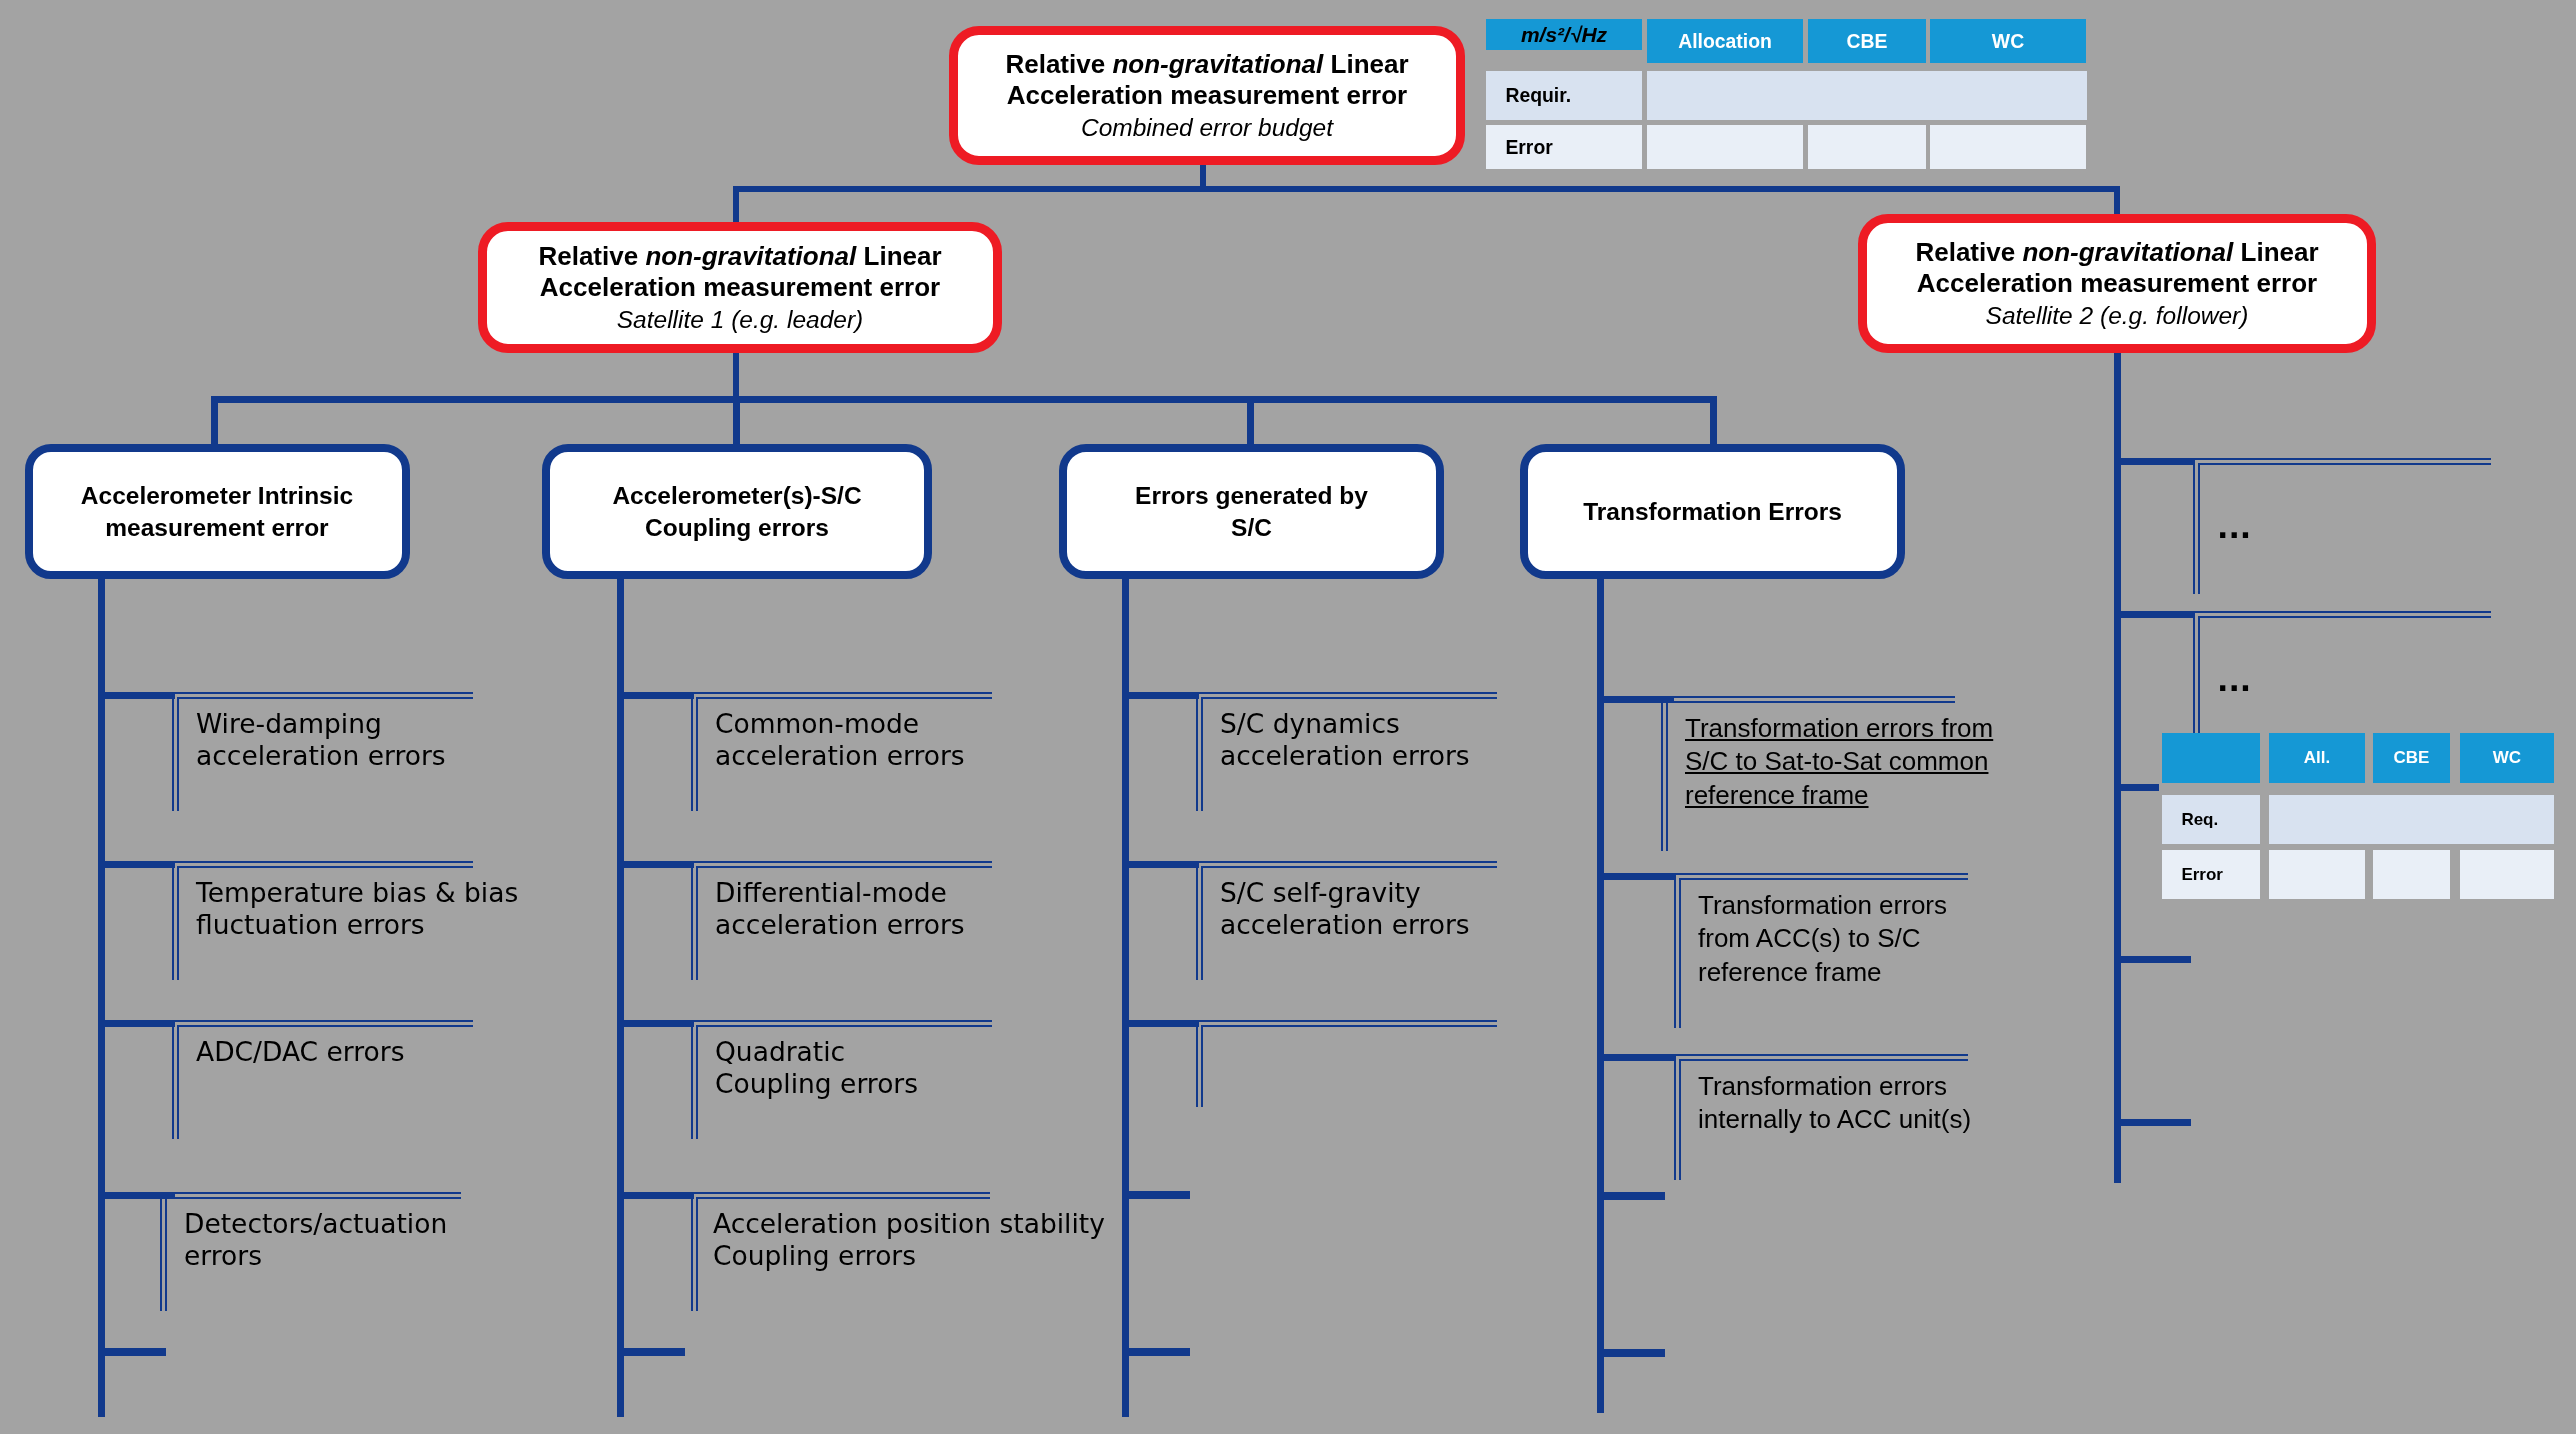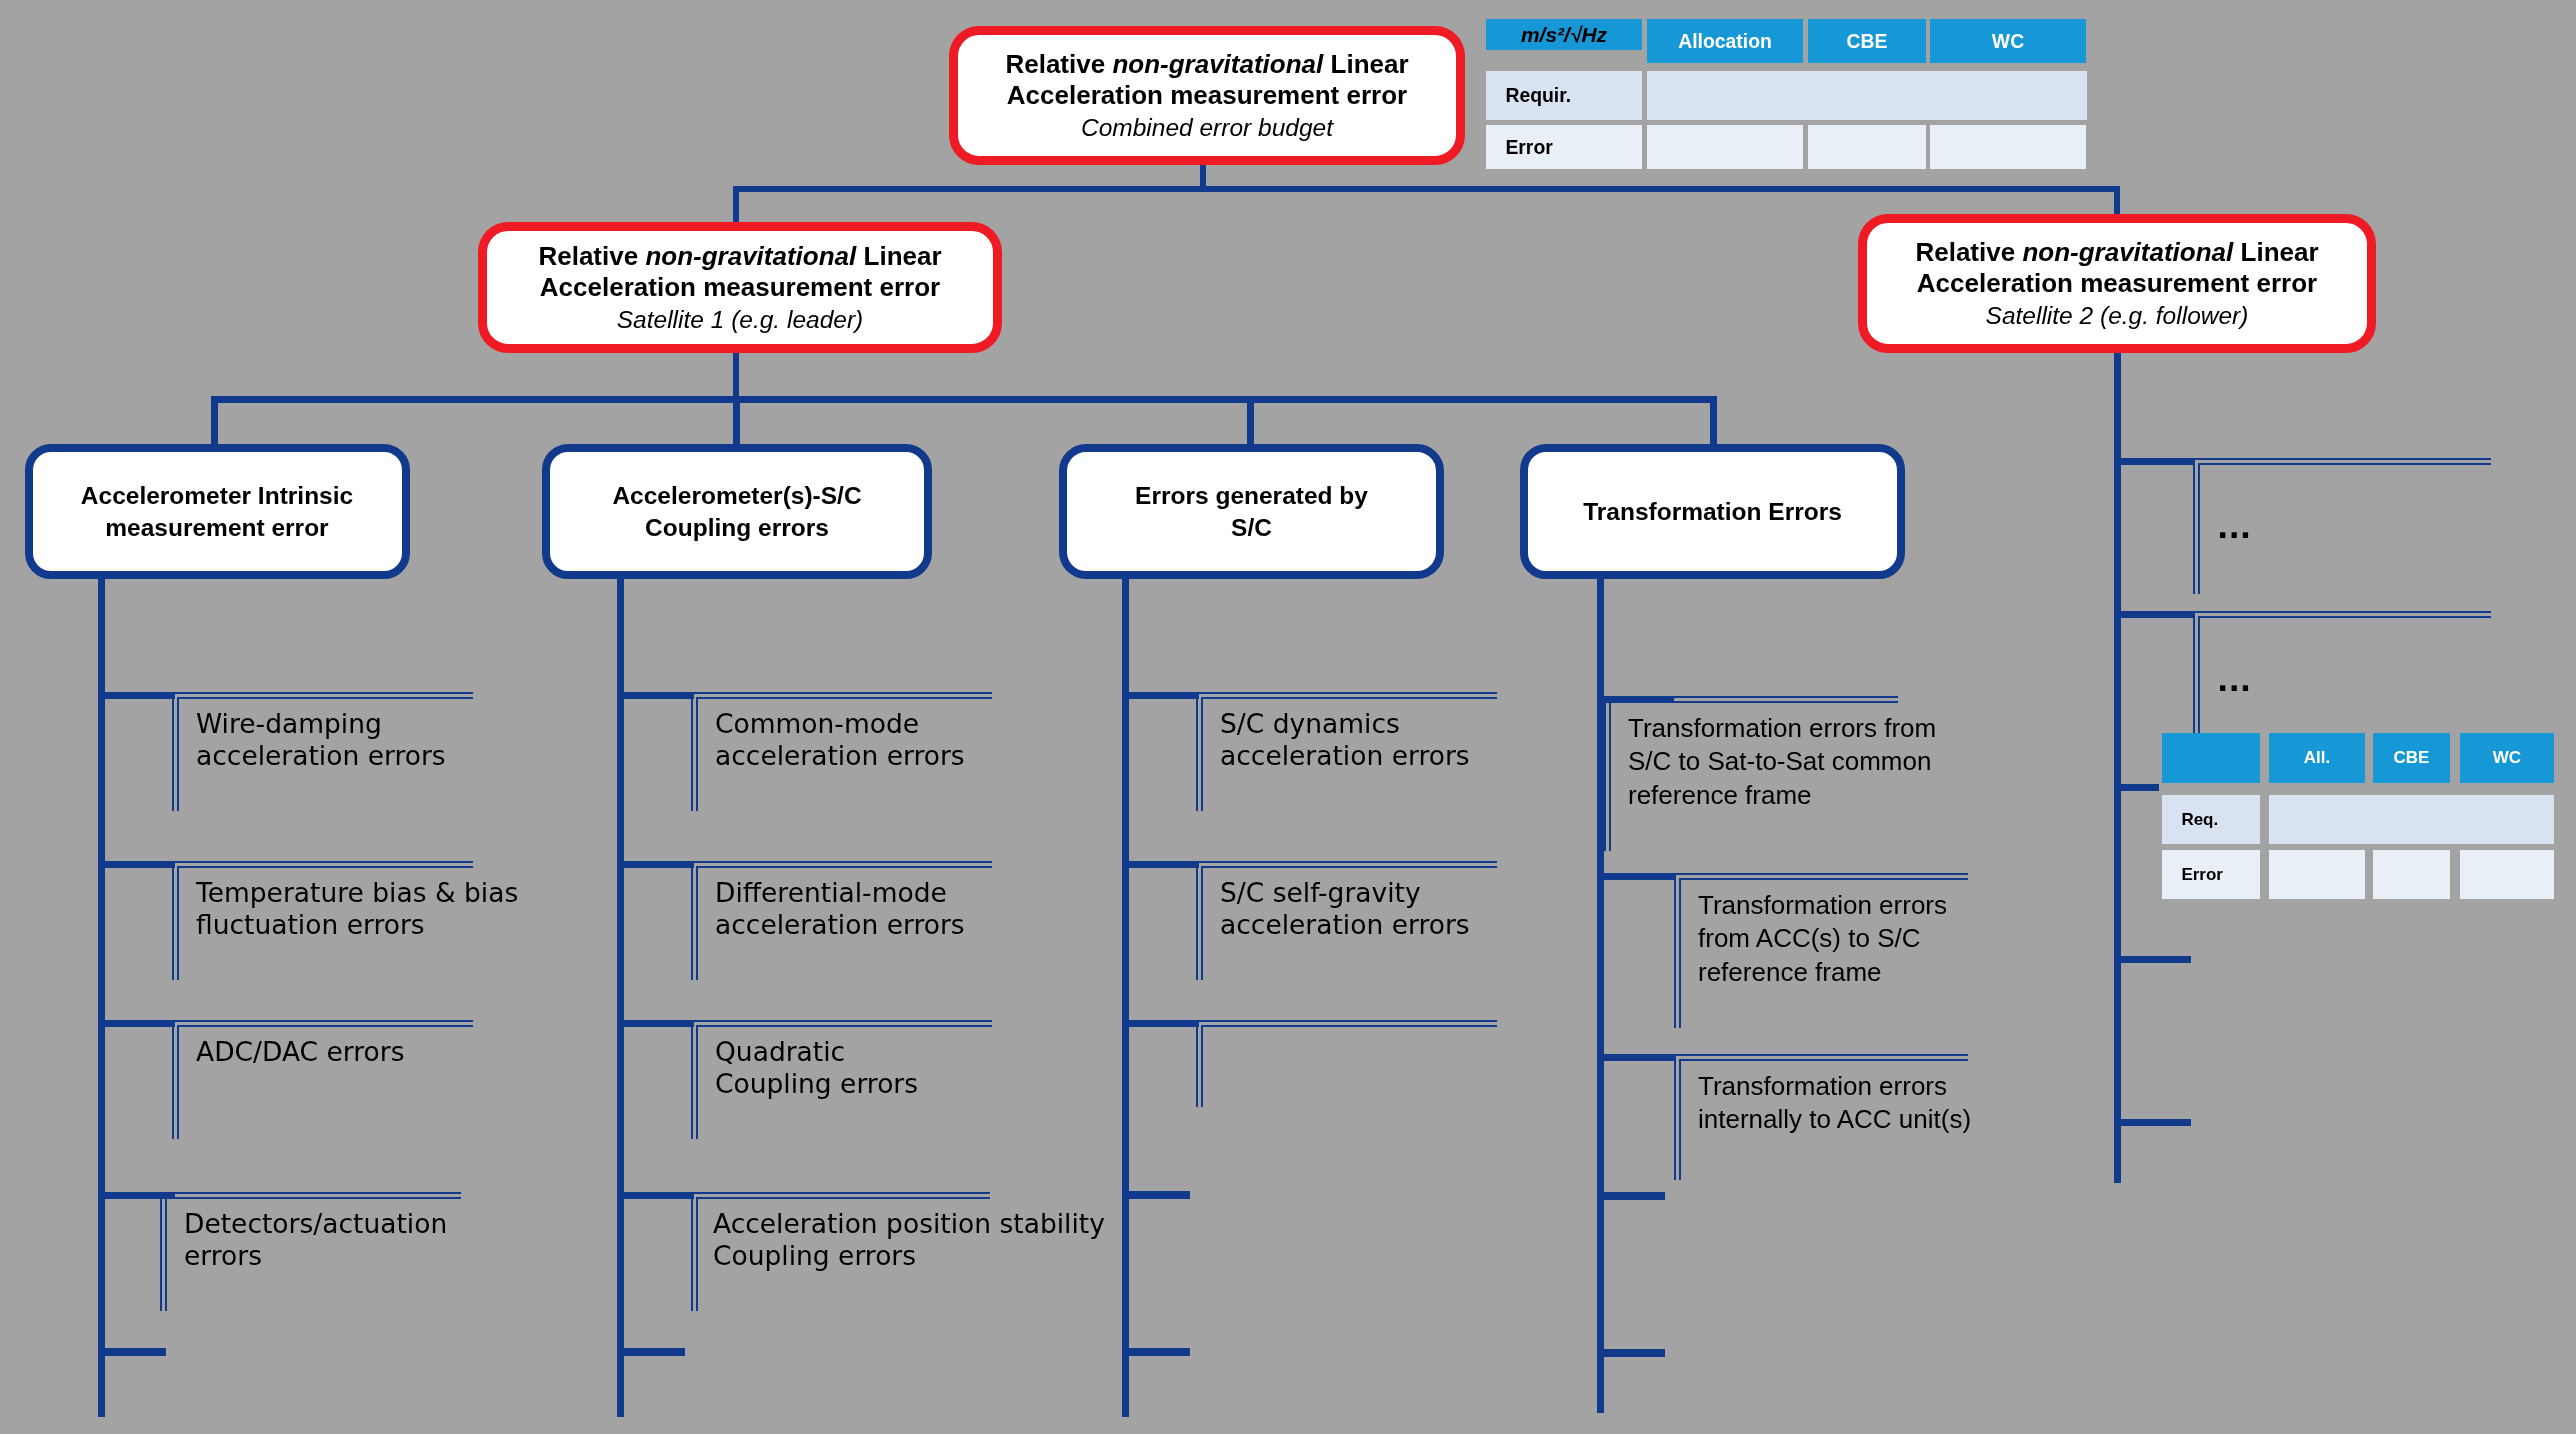--- a/index.html
+++ b/index.html
@@ -154,21 +154,21 @@
   <div class="leaf" style="left:1196px;top:692px;width:277px;height:103px;">
     <div>S/C dynamics</div>
     <div>acceleration errors</div>
   </div>
   <div class="leaf" style="left:1196px;top:861px;width:277px;height:103px;">
     <div>S/C self-gravity</div>
     <div>acceleration errors</div>
   </div>
   <div class="leaf" style="left:1196px;top:1020px;width:277px;height:71px;"></div>
 
-  <div class="leaf narrowfont" style="left:1604px;top:696px;width:270px;height:139px;">
+  <div class="leaf narrowfont" style="left:1661px;top:696px;width:270px;height:139px;text-decoration:underline;">
     <div>Transformation errors from</div>
     <div>S/C to Sat-to-Sat common</div>
     <div>reference frame</div>
   </div>
   <div class="leaf narrowfont" style="left:1674px;top:873px;width:270px;height:139px;">
     <div>Transformation errors</div>
     <div>from ACC(s) to S/C</div>
     <div>reference frame</div>
   </div>
   <div class="leaf narrowfont" style="left:1674px;top:1054px;width:270px;height:110px;">

